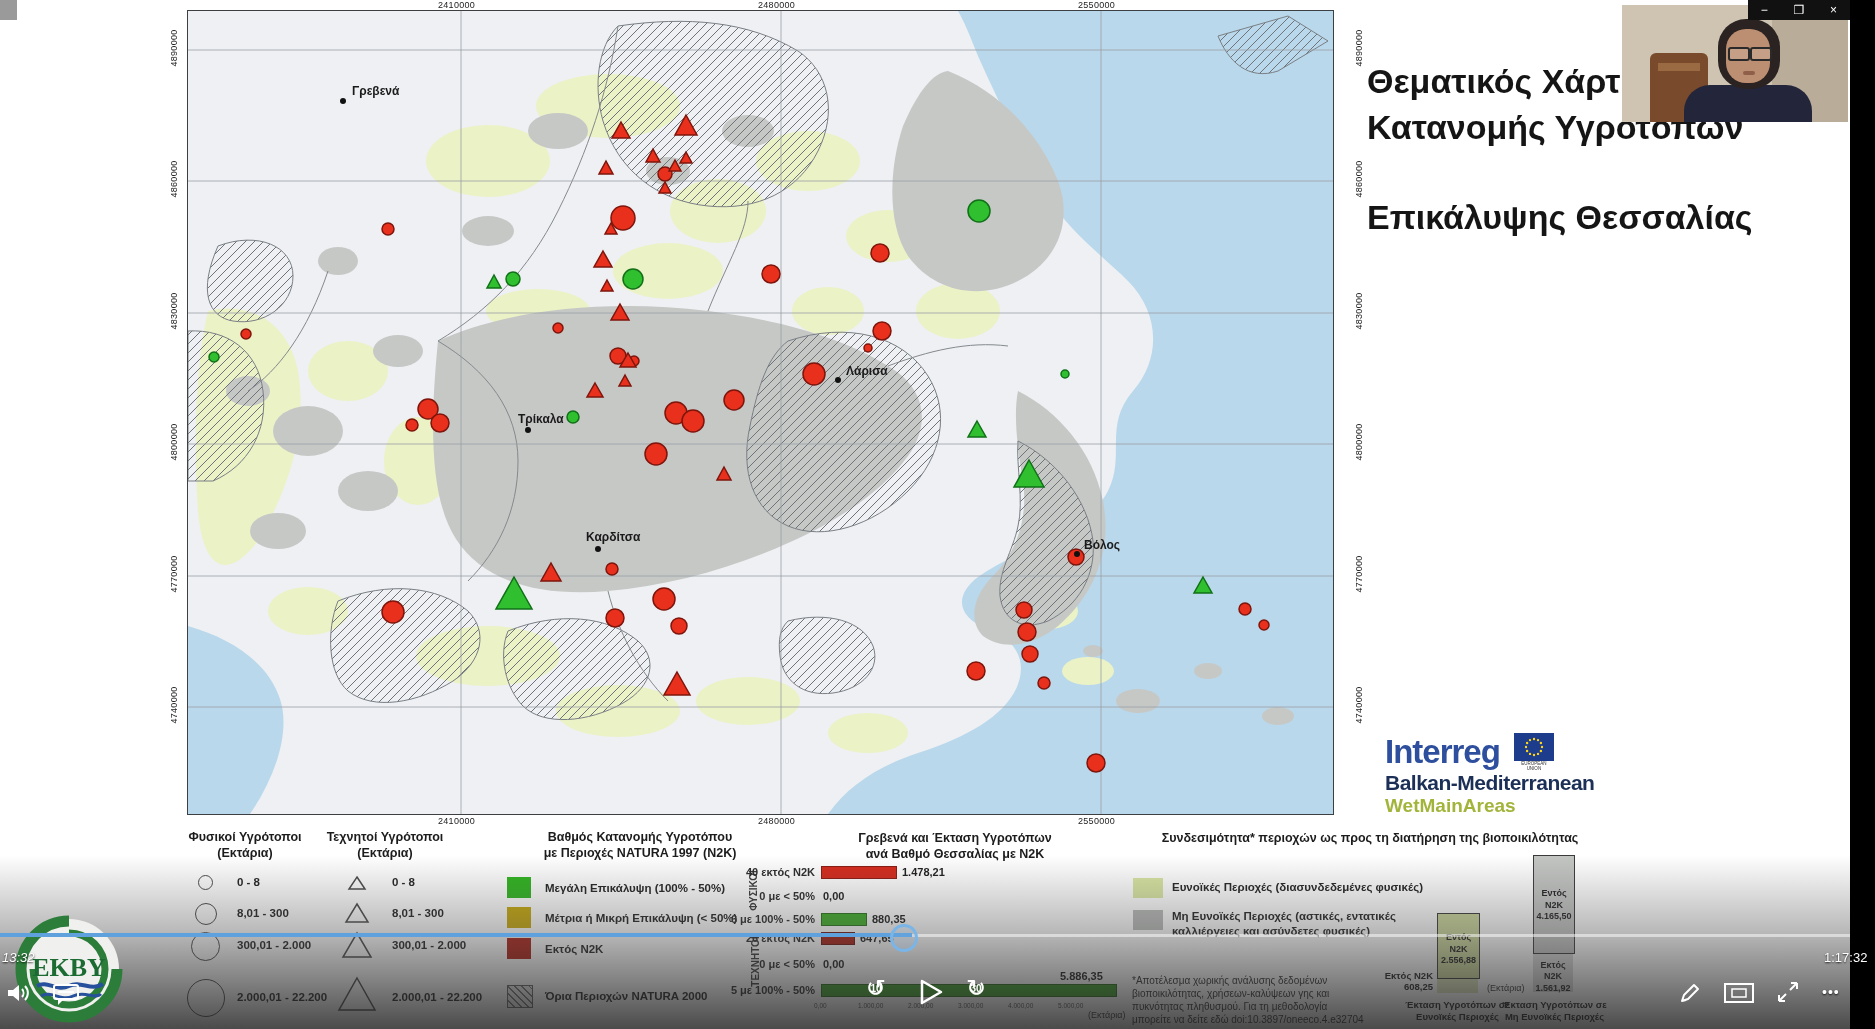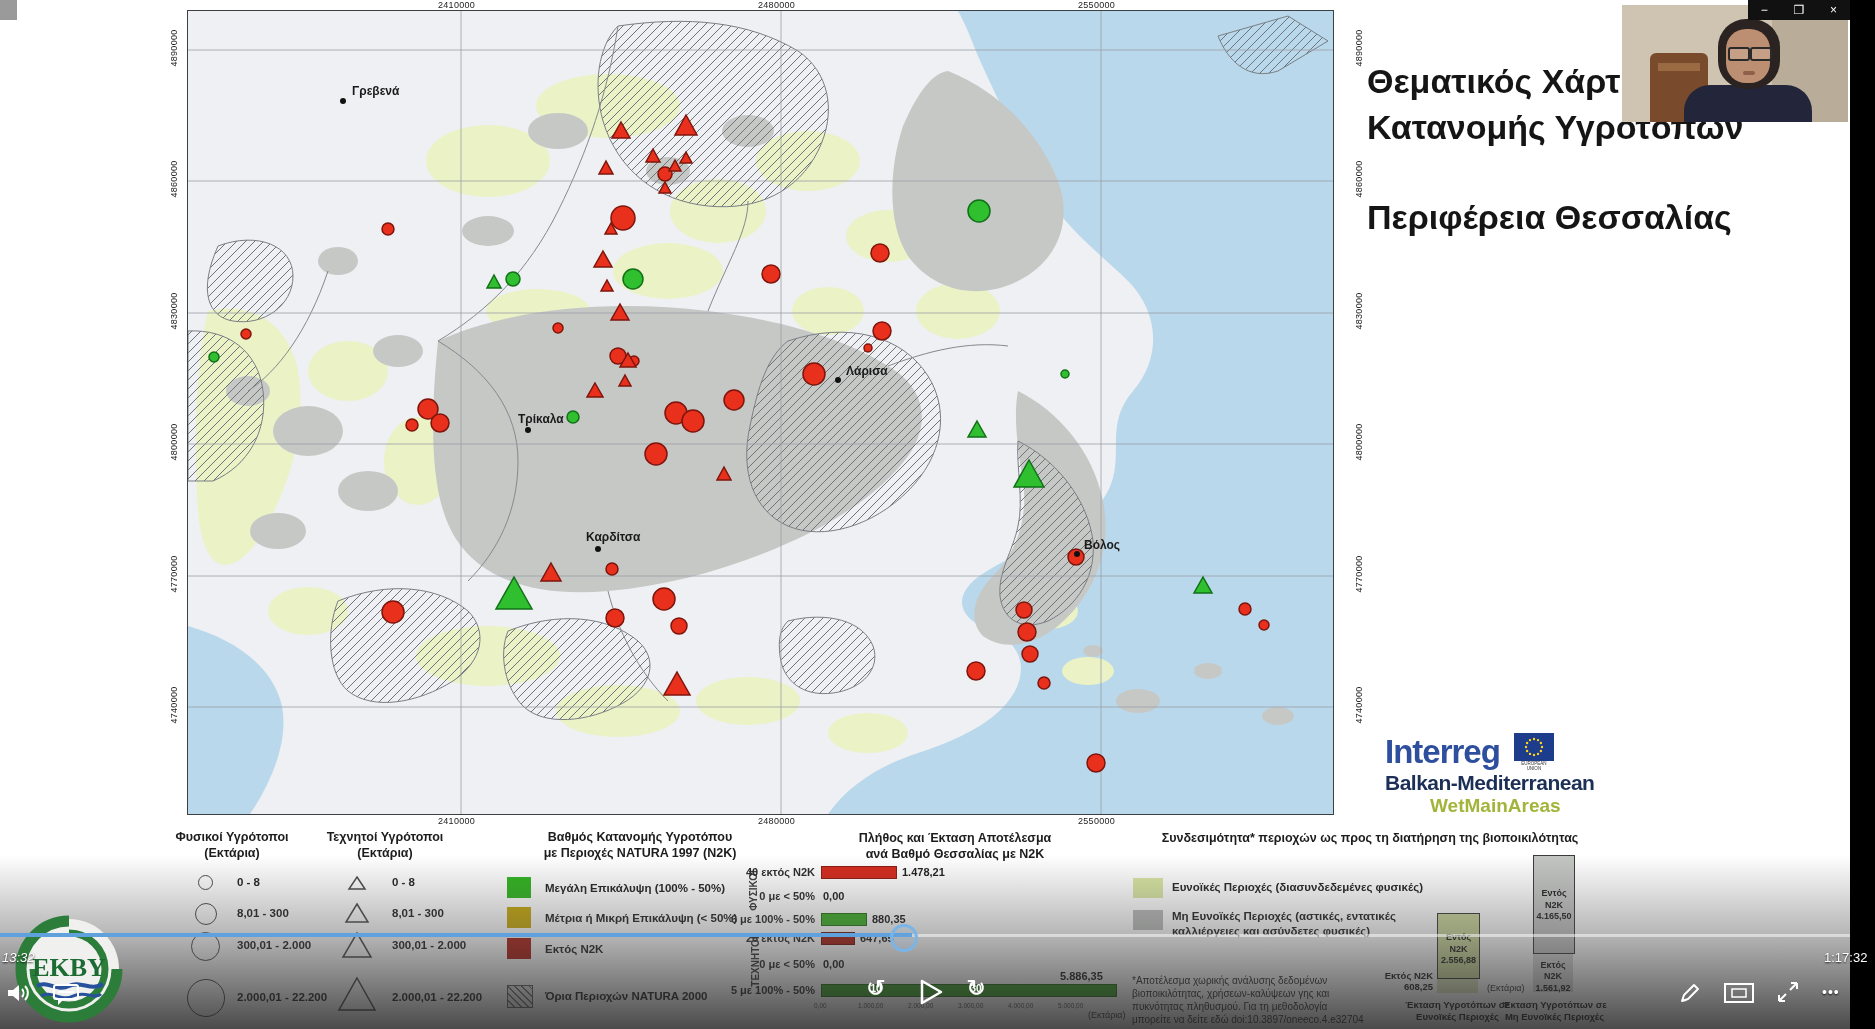--- a/index.html
+++ b/index.html
@@ -44,21 +44,21 @@
   #win-strip span{cursor:pointer;}
   
   #webcam{left:1622px;top:5px;width:226px;height:117px;background:#cfc4b2;overflow:hidden;z-index:9;}
   
   #seek-played{left:0;top:933px;height:4px;background:#5ea1dd;z-index:7;}
   #seek-rest{top:934px;height:3px;background:rgba(255,255,255,.5);z-index:7;}
   #seek-handle{left:890px;top:924px;width:22px;height:22px;border:3px solid #7ab5e8;border-radius:50%;background:rgba(120,170,220,.15);z-index:7;}
   
   .interreg-brand{font-size:33px;font-weight:bold;color:#2e4f9e;letter-spacing:-1px;}
   .interreg-prog{font-size:21px;font-weight:bold;color:#1c2f56;letter-spacing:-.5px;}
-  .interreg-proj{font-size:19px;font-weight:bold;color:#a3b43a;margin-left:45px;}
+  .interreg-proj{font-size:19px;font-weight:bold;color:#a3b43a;}
   .eu-flag{width:40px;height:28px;background:#1e3c8c;position:relative;}
   .eu-cap{font-size:4.5px;color:#333;text-align:center;}
   #corner-frag{left:0;top:0;width:17px;height:20px;background:#9a9a9a;z-index:2;}
 </style>
 </head>
 <body>
 
 <div class="abs" id="corner-frag"></div>
 
 <div class="abs" id="map-wrap">
@@ -246,21 +246,21 @@
 <span class="abs tick tick-v" style="left:155px;top:700px;">4740000</span>
 <span class="abs tick tick-v" style="left:1340px;top:43px;">4890000</span>
 <span class="abs tick tick-v" style="left:1340px;top:174px;">4860000</span>
 <span class="abs tick tick-v" style="left:1340px;top:306px;">4830000</span>
 <span class="abs tick tick-v" style="left:1340px;top:437px;">4800000</span>
 <span class="abs tick tick-v" style="left:1340px;top:569px;">4770000</span>
 <span class="abs tick tick-v" style="left:1340px;top:700px;">4740000</span>
 
 <div class="abs slide-title" style="left:1367px;top:62px;">Θεματικός Χάρτ</div>
 <div class="abs slide-title" style="left:1367px;top:108px;">Κατανομής Υγροτόπων</div>
-<div class="abs slide-title" style="left:1367px;top:198px;">Περιφέρεια Θεσσαλίας</div>
+<div class="abs slide-title" style="left:1367px;top:198px;">Επικάλυψης Θεσσαλίας</div>
 
 <div class="abs" style="left:1385px;top:733px;z-index:2;">
   <div style="display:flex;align-items:flex-start;">
     <span class="interreg-brand">Interreg</span>
     <span style="margin-left:14px;display:inline-block;">
       <span class="eu-flag" style="display:block;">
         <svg width="40" height="28" viewBox="0 0 40 28">
           <g fill="#ffd617">
             <circle cx="20" cy="6" r="1.2"></circle>
               <circle cx="24" cy="7.1" r="1.2"></circle>
@@ -277,21 +277,21 @@
           </g>
         </svg>
       </span>
       <span class="eu-cap" style="display:block;width:40px;">EUROPEAN UNION</span>
     </span>
   </div>
   <div class="interreg-prog">Balkan-Mediterranean</div>
   <div class="interreg-proj">WetMainAreas</div>
 </div>
 
-<div class="abs lg-head" style="left:152px;top:830px;width:160px;">
+<div class="abs lg-head" style="left:165px;top:830px;width:160px;">
   <span>Φυσικοί Υγρότοποι</span><br>
   <span>(Εκτάρια)</span>
 </div>
 <div class="abs lg-sym-circle" style="left:198px;top:875px;width:13px;height:13px;"></div>
 <span class="abs lg-label" style="left:237px;top:876px;">0 - 8</span>
 <div class="abs lg-sym-circle" style="left:195px;top:903px;width:20px;height:20px;"></div>
 <span class="abs lg-label" style="left:237px;top:907px;">8,01 - 300</span>
 <div class="abs lg-sym-circle" style="left:191px;top:932px;width:27px;height:27px;"></div>
 <span class="abs lg-label" style="left:237px;top:939px;">300,01 - 2.000</span>
 <div class="abs lg-sym-circle" style="left:187px;top:979px;width:36px;height:36px;"></div>
@@ -325,21 +325,21 @@
 <div class="abs sq" style="left:507px;top:877px;background:#2fb51f;"></div>
 <span class="abs lg-label" style="left:545px;top:882px;">Μεγάλη Επικάλυψη (100% - 50%)</span>
 <div class="abs sq" style="left:507px;top:907px;background:#c8a90c;"></div>
 <span class="abs lg-label" style="left:545px;top:912px;">Μέτρια ή Μικρή Επικάλυψη (&lt; 50%)</span>
 <div class="abs sq" style="left:507px;top:938px;background:#b02015;"></div>
 <span class="abs lg-label" style="left:545px;top:943px;">Εκτός N2K</span>
 <div class="abs sq hatch-sq" style="left:507px;top:985px;"></div>
 <span class="abs lg-label" style="left:545px;top:990px;">Όρια Περιοχών NATURA 2000</span>
 
 <div class="abs lg-head" style="left:820px;top:831px;width:270px;">
-  <span>Πλήθος και Έκταση Αποτέλεσμα</span><br>
+  <span>Γρεβενά και Έκταση Υγροτόπων</span><br>
   <span>ανά Βαθμό Θεσσαλίας με N2K</span>
 </div>
 <span class="abs ch-grp" style="left:733px;top:885px;">ΦΥΣΙΚΟΙ</span>
 <span class="abs ch-grp" style="left:730px;top:956px;">ΤΕΧΝΗΤΟΙ</span>
 
 <span class="abs ch-cat" style="left:700px;top:866px;width:115px;">40 εκτός N2K</span>
 <div class="abs ch-bar" style="left:821px;top:866px;width:74px;background:#d42a1c;"></div>
 <span class="abs ch-val" style="left:902px;top:866px;">1.478,21</span>
 
 <span class="abs ch-cat" style="left:700px;top:890px;width:115px;">0 με &lt; 50%</span>

